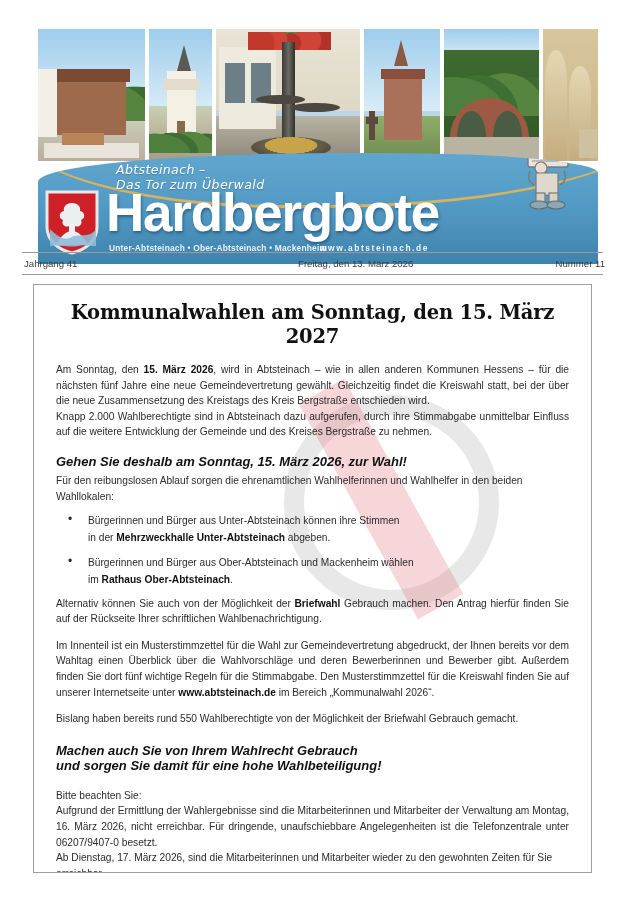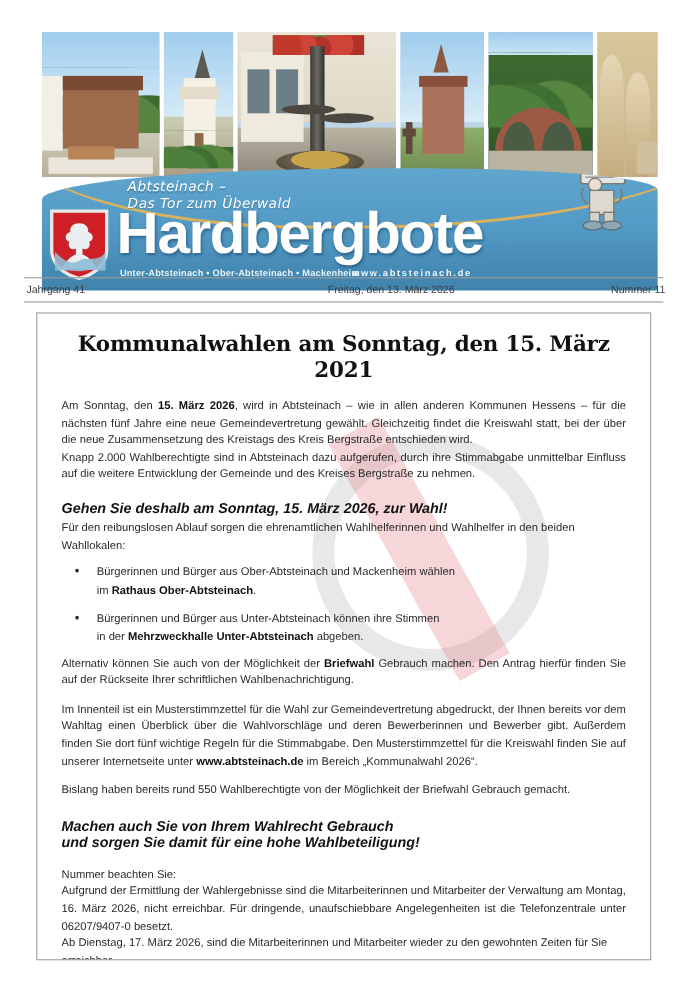--- a/index.html
+++ b/index.html
@@ -468,50 +468,50 @@
 
 <div class="article">
 
   <div class="watermark">
     <div class="wm-ring"></div>
     <div class="wm-band"></div>
   </div>
 
   <div class="article-inner">
 
-    <h1 class="headline">Kommunalwahlen am Sonntag, den 15. März 2021</h1>
+    <h1 class="headline">Kommunalwahlen am Sonntag, den 15. März 2027</h1>
 
     <p class="body"><span>Am Sonntag, den </span><b>15. März 2026</b><span>, wird in Abtsteinach – wie in allen anderen Kommunen Hessens – für die nächsten fünf Jahre eine neue Gemeindevertretung gewählt. Gleichzeitig findet die Kreiswahl statt, bei der über die neue Zusammensetzung des Kreistags des Kreis Bergstraße entschieden wird.</span></p>
 
     <p class="body">Knapp 2.000 Wahlberechtigte sind in Abtsteinach dazu aufgerufen, durch ihre Stimmabgabe unmittelbar Einfluss auf die weitere Entwicklung der Gemeinde und des Kreises Bergstraße zu nehmen.</p>
 
     <h2 class="subhead">Gehen Sie deshalb am Sonntag, 15. März 2026, zur Wahl!</h2>
 
     <p class="body left">Für den reibungslosen Ablauf sorgen die ehrenamtlichen Wahlhelferinnen und Wahlhelfer in den beiden Wahllokalen:</p>
 
     <ul class="bullets">
+      <li>
+        <span>Bürgerinnen und Bürger aus Unter-Abtsteinach können ihre Stimmen</span>
+        <span class="second"><span>in der </span><b>Mehrzweckhalle Unter-Abtsteinach</b><span> abgeben.</span></span>
+      </li>
       <li>
         <span>Bürgerinnen und Bürger aus Ober-Abtsteinach und Mackenheim wählen</span>
         <span class="second"><span>im </span><b>Rathaus Ober-Abtsteinach</b><span>.</span></span>
       </li>
-      <li>
-        <span>Bürgerinnen und Bürger aus Unter-Abtsteinach können ihre Stimmen</span>
-        <span class="second"><span>in der </span><b>Mehrzweckhalle Unter-Abtsteinach</b><span> abgeben.</span></span>
-      </li>
     </ul>
 
     <p class="body"><span>Alternativ können Sie auch von der Möglichkeit der </span><b>Briefwahl</b><span> Gebrauch machen. Den Antrag hierfür finden Sie auf der Rückseite Ihrer schriftlichen Wahlbenachrichtigung.</span></p>
 
     <p class="body gap"><span>Im Innenteil ist ein Musterstimmzettel für die Wahl zur Gemeindevertretung abgedruckt, der Ihnen bereits vor dem Wahltag einen Überblick über die Wahlvorschläge und deren Bewerberinnen und Bewerber gibt. Außerdem finden Sie dort fünf wichtige Regeln für die Stimmabgabe. Den Musterstimmzettel für die Kreiswahl finden Sie auf unserer Internetseite unter </span><b>www.abtsteinach.de</b><span> im Bereich „Kommunalwahl 2026“.</span></p>
 
     <p class="body gap">Bislang haben bereits rund 550 Wahlberechtigte von der Möglichkeit der Briefwahl Gebrauch gemacht.</p>
 
     <h2 class="subhead tight" style="white-space:pre-line;">Machen auch Sie von Ihrem Wahlrecht Gebrauch
 und sorgen Sie damit für eine hohe Wahlbeteiligung!</h2>
 
-    <p class="body left">Nummer beachten Sie:</p>
+    <p class="body left">Bitte beachten Sie:</p>
 
     <p class="body">Aufgrund der Ermittlung der Wahlergebnisse sind die Mitarbeiterinnen und Mitarbeiter der Verwaltung am Montag, 16. März 2026, nicht erreichbar. Für dringende, unaufschiebbare Angelegenheiten ist die Telefonzentrale unter 06207/9407-0 besetzt.</p>
 
     <p class="body left">Ab Dienstag, 17. März 2026, sind die Mitarbeiterinnen und Mitarbeiter wieder zu den gewohnten Zeiten für Sie erreichbar.</p>
 
   </div>
 </div>
 
 </body></html>

